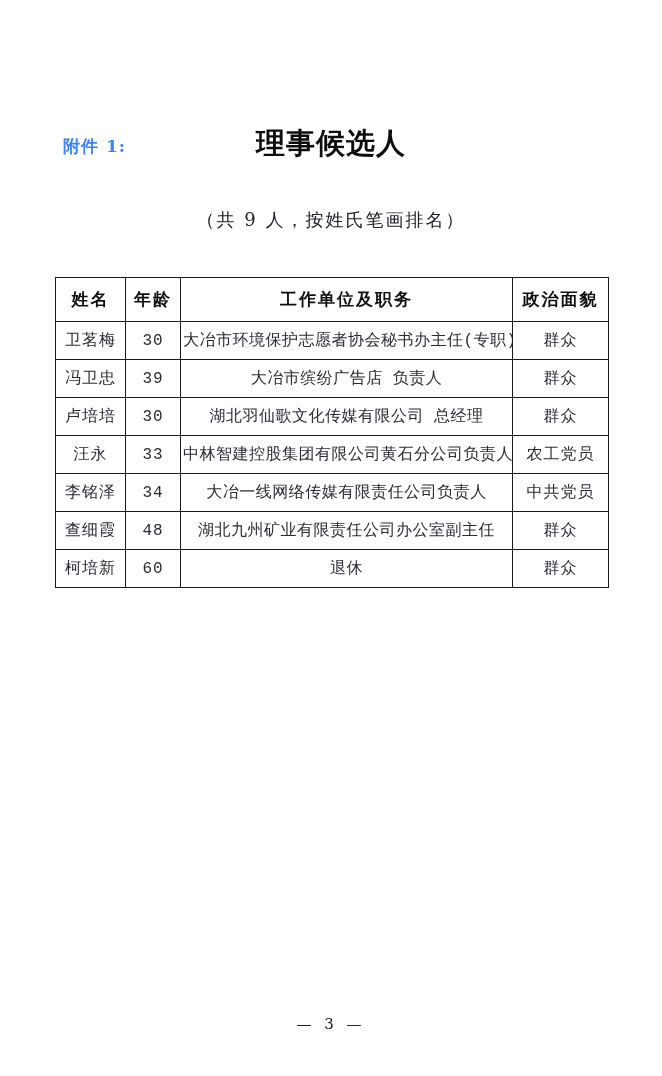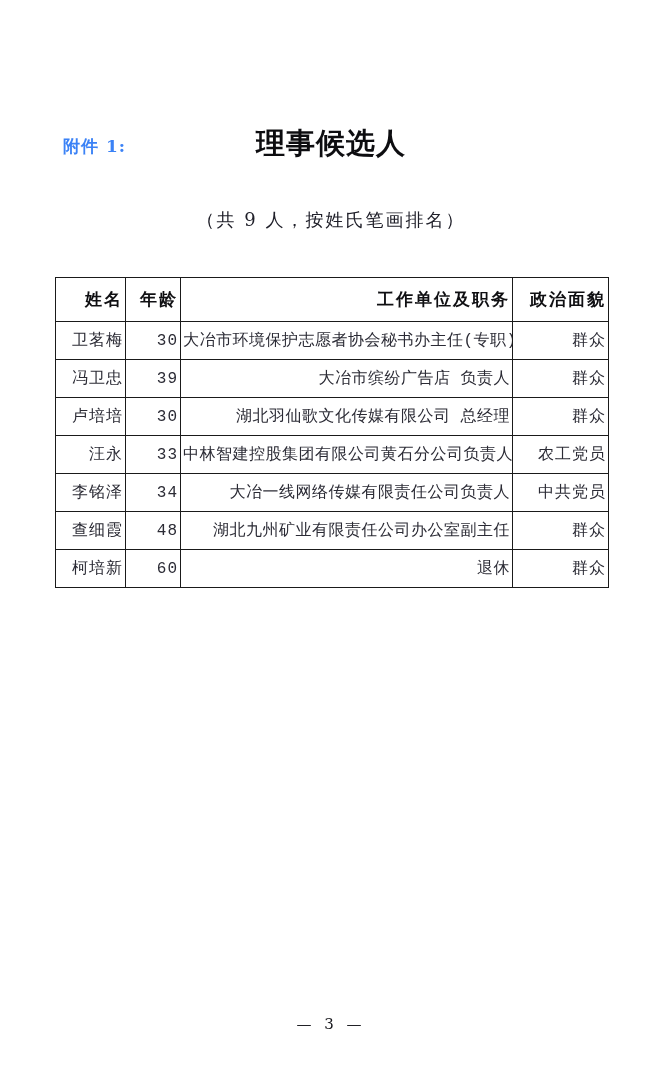--- a/index.html
+++ b/index.html
@@ -53,21 +53,21 @@
     top: 277px;
     width: 553px;
     border-collapse: collapse;
     table-layout: fixed;
     font-size: 16px;
     color: #2b2b35;
   }
   .candidates-table th,
   .candidates-table td {
     border: 1.5px solid #1a1a1a;
-    text-align: right;
+    text-align: center;
     vertical-align: middle;
     padding: 0 2px;
     overflow: hidden;
     white-space: nowrap;
   }
   .candidates-table thead th {
     height: 44px;
     font-size: 17px;
     font-weight: bold;
     color: #0f0f12;

